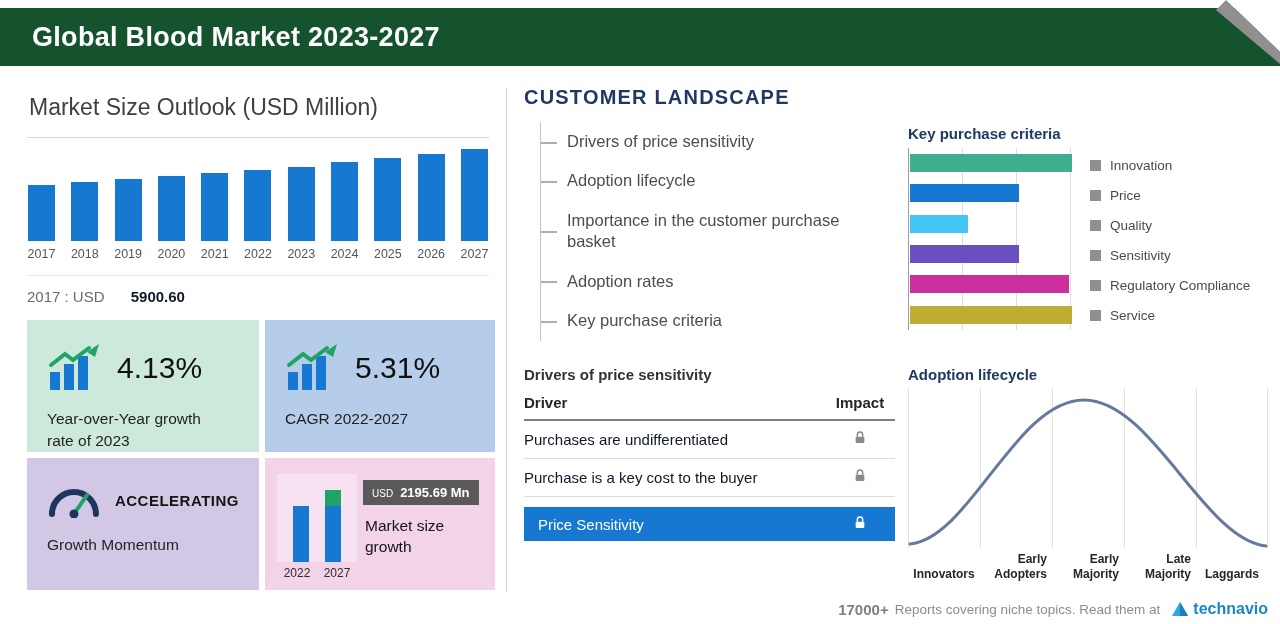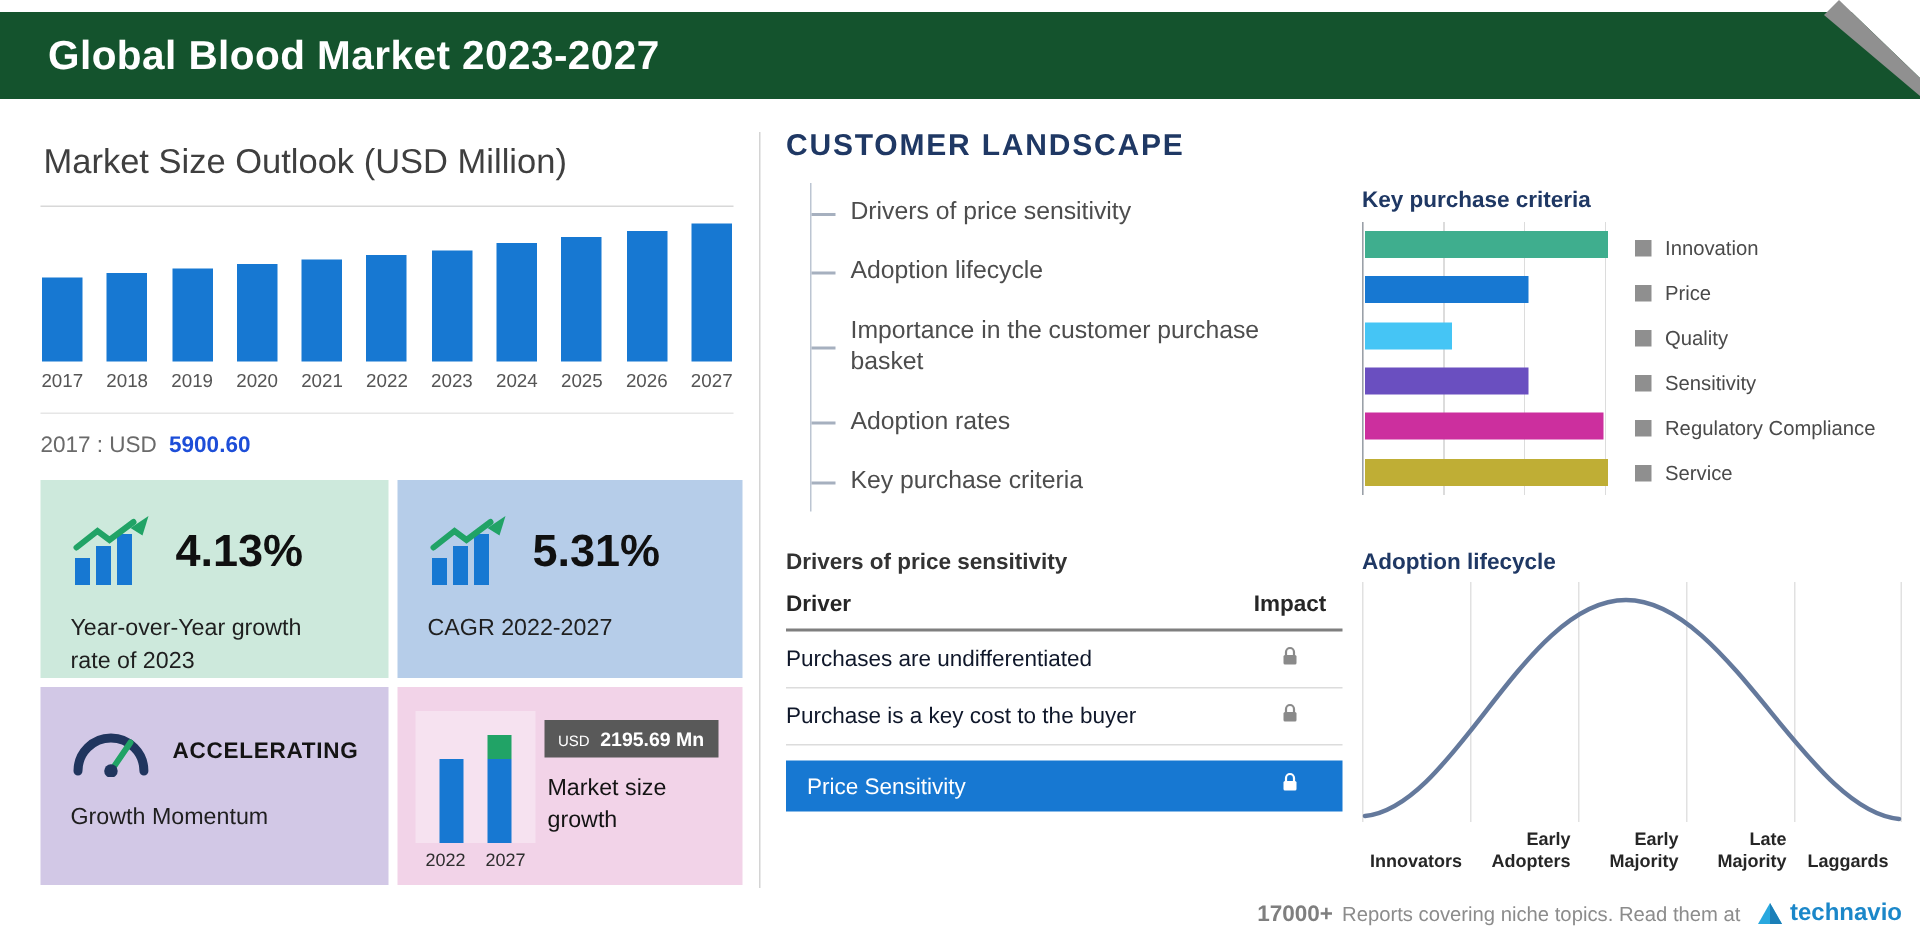--- a/index.html
+++ b/index.html
@@ -12,31 +12,31 @@
   .fold { position:absolute; top:0; right:0; }
 
   
   .left { position:absolute; left:27px; top:88px; width:462px; }
   .ms-heading { margin:6px 0 16px 2px; font-size:23px; font-weight:400; color:#3f3f3f; }
   .ms-chart { display:flex; justify-content:space-between; align-items:flex-end; height:124px; border-top:1px solid #d8d8d8; }
   .ms-col { display:flex; flex-direction:column; align-items:center; width:29px; }
   .ms-bar { width:27px; background:#1778d2; }
   .ms-year { font-size:12.5px; color:#555555; margin-top:6px; }
   .ms-note { margin-top:14px; border-top:1px solid #e6e6e6; padding-top:12px; font-size:15px; color:#6a6a6a; }
-  .ms-note b { color:#1d4ed8; margin-left:4px; }
+  .ms-note b { color:#0f172a; margin-left:22px; }
 
   
   .cards { position:absolute; left:27px; top:320px; display:grid; grid-template-columns:232px 230px; grid-auto-rows:132px; gap:6px; }
   .card { position:relative; padding:24px 20px 0 20px; }
   .card.green { background:#cde9dc; }
   .card.blue { background:#b6cde9; }
   .card.purple { background:#d2c8e6; }
   .card.pink { background:#f2d3e8; padding:0; }
   .big-row { display:flex; align-items:center; gap:14px; }
-  .big-val { font-size:30px; font-weight:bold; color:#101010; }
+  .big-val { font-size:30px; font-weight:normal; color:#101010; }
   .mom-title { font-size:15px; font-weight:bold; color:#141414; letter-spacing:.5px; }
   .card-label { margin-top:16px; font-size:15.5px; color:#1f1f1f; line-height:1.4; max-width:175px; }
 
   
   .mini-chart { position:absolute; left:12px; top:16px; width:80px; height:88px; background:#f6e2f0; display:flex; align-items:flex-end; justify-content:center; gap:16px; }
   .mini-bar { width:16px; background:#1778d2; }
   .mini-stack { width:16px; display:flex; flex-direction:column; justify-content:flex-end; }
   .mini-green { background:#21a366; }
   .mini-blue { background:#1778d2; }
   .mini-years { position:absolute; left:12px; top:108px; width:80px; display:flex; justify-content:space-around; font-size:12px; color:#2e2e2e; }

